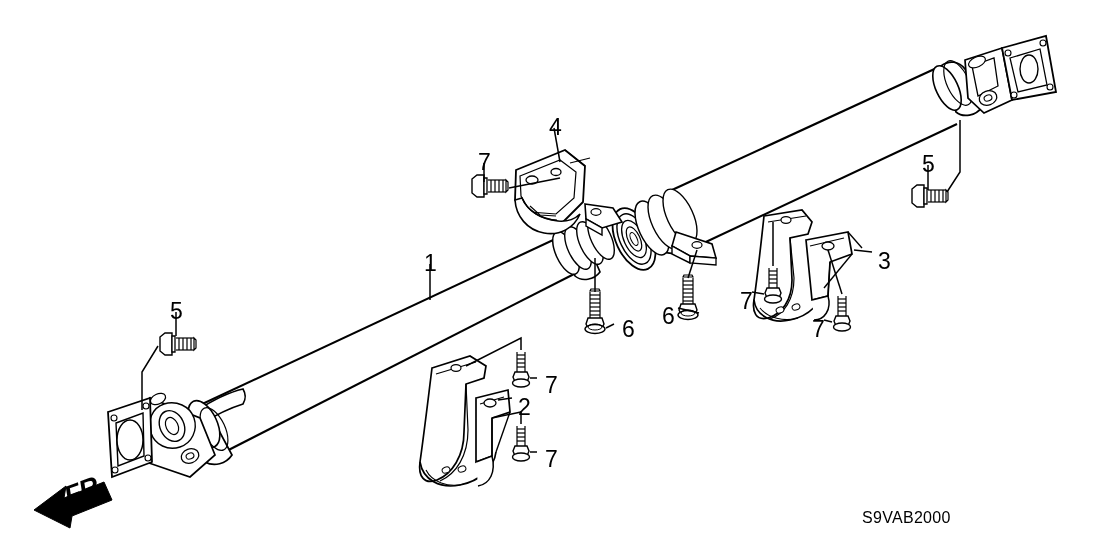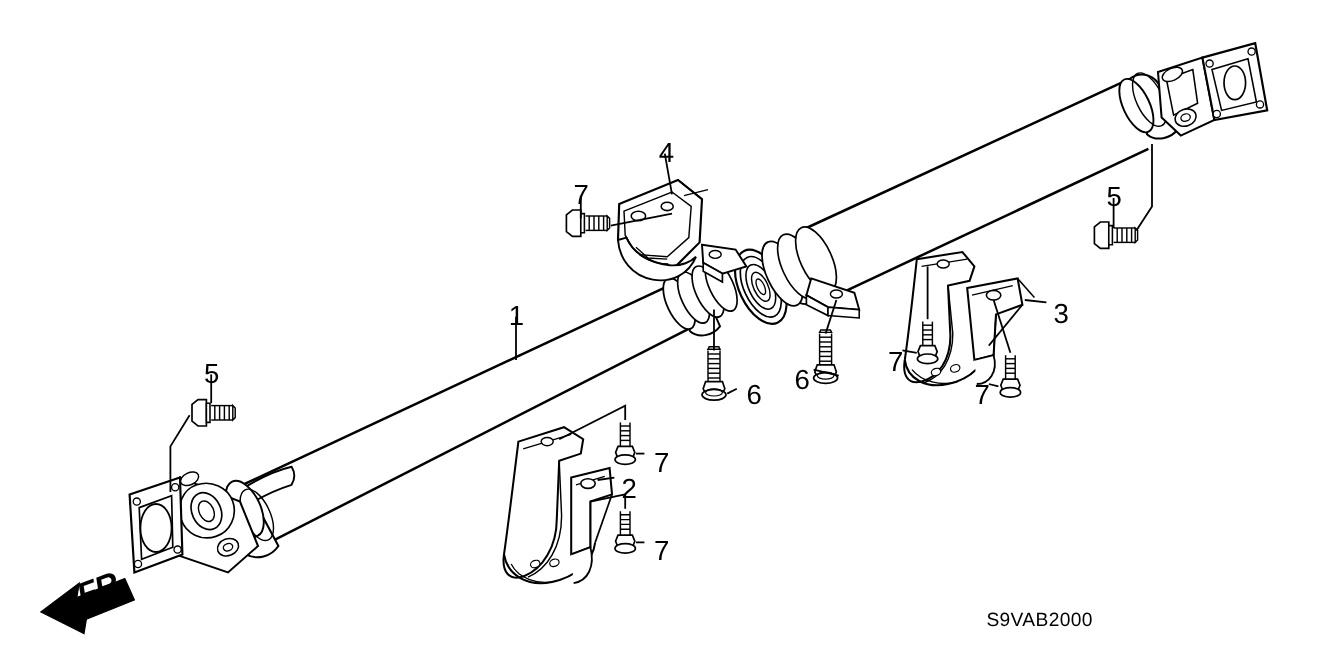--- a/index.html
+++ b/index.html
@@ -2,21 +2,21 @@
 <html><head>
 <meta charset="utf-8">
 <style>
   html,body{margin:0;padding:0;background:#ffffff;}
   body{width:1108px;height:553px;overflow:hidden;
        font-family:"Liberation Sans", sans-serif;color:#000;}
   #stage{position:relative;width:1108px;height:553px;background:#fff;}
   #art{position:absolute;left:0;top:0;width:1108px;height:553px;}
   .lbl{position:absolute;font-family:"Liberation Sans", sans-serif;
        font-size:23px;line-height:23px;color:#000;white-space:nowrap;}
-  #partno{position:absolute;left:822px;top:509px;font-size:16px;
+  #partno{position:absolute;left:862px;top:509px;font-size:16px;
           letter-spacing:.3px;white-space:nowrap;}
   #frwrap{position:absolute;left:26px;top:483px;width:96px;height:50px;}
 </style>
 </head>
 <body>
 
 <div id="stage">
 
   <svg id="art" viewBox="0 0 1108 553">
     <defs>

